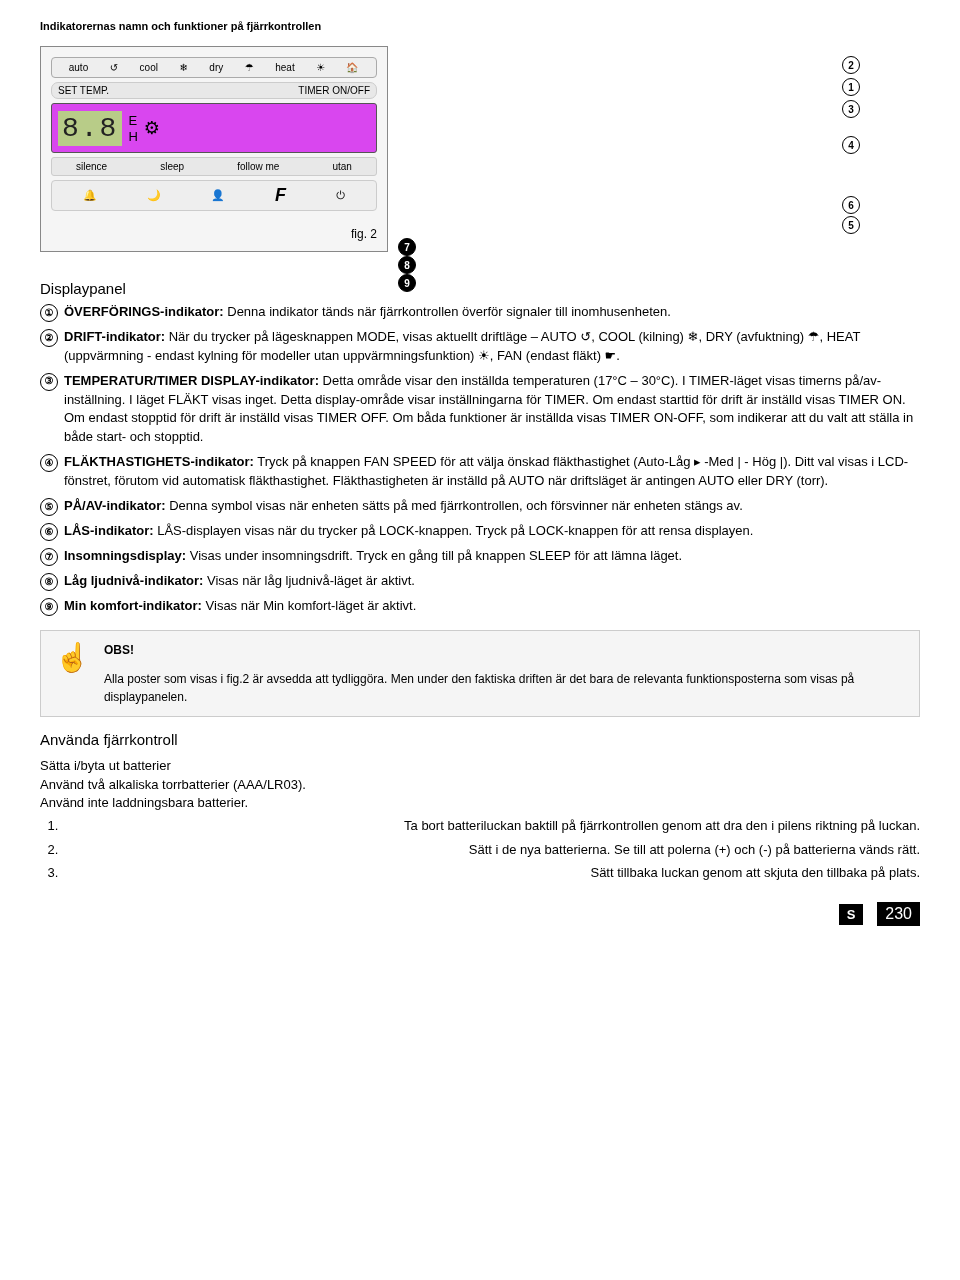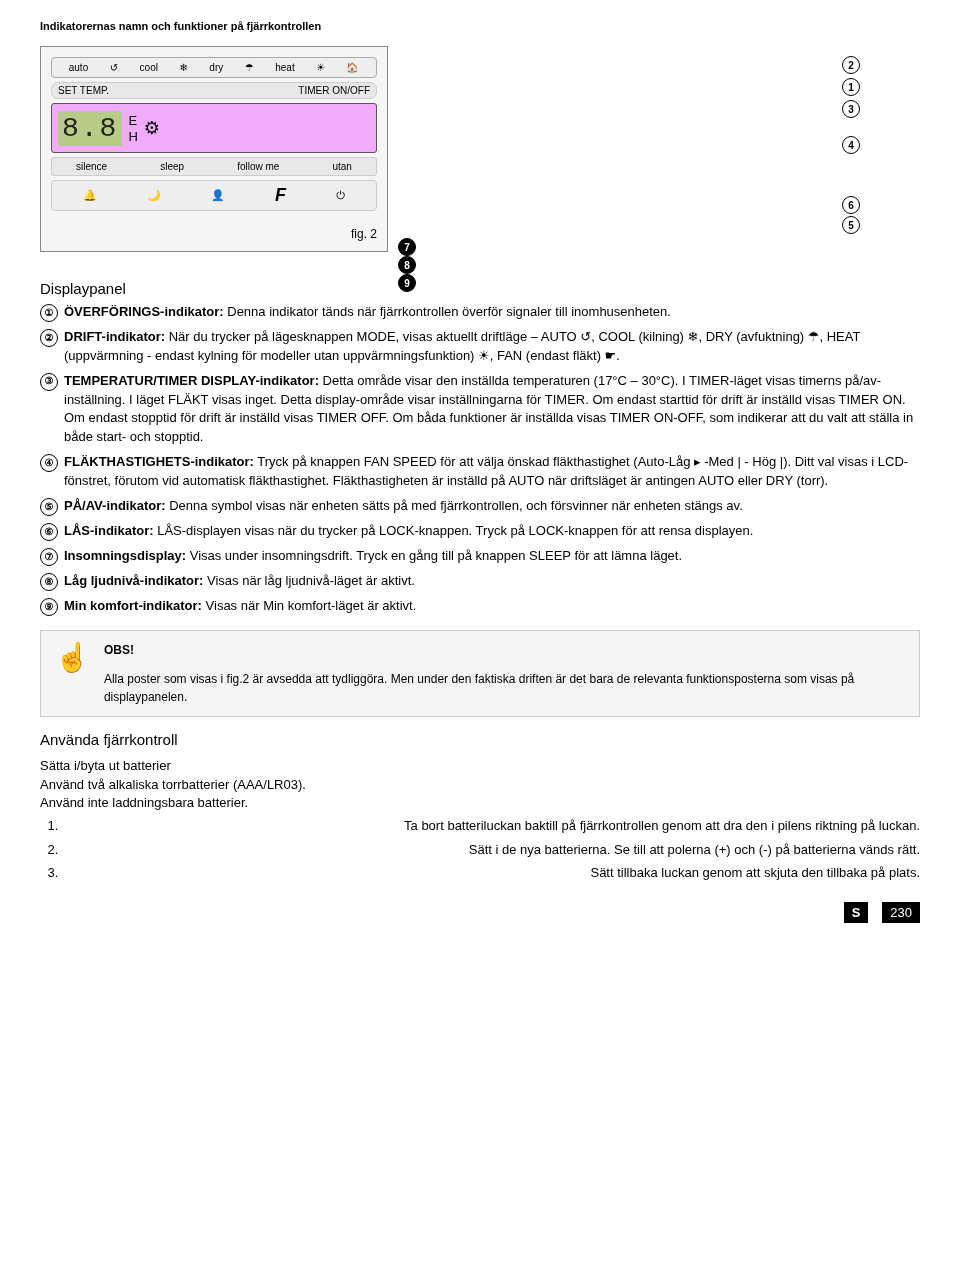--- a/index.html
+++ b/index.html
@@ -48,21 +48,21 @@
       align-items: center;
       padding: 2px 6px;
       font-size: 10px;
       border: 1px solid #ccc;
       background: #e8e8e8;
       border-radius: 7px;
       margin-bottom: 4px;
     }
     .remote-display {
       border: 1.5px solid #555;
-      background: #f0abfc;
+      background: #d946ef;
       padding: 6px;
       border-radius: 3px;
       margin-bottom: 4px;
       display: flex;
       align-items: center;
       gap: 6px;
       min-height: 50px;
     }
     .lcd-digits {
       font-size: 28px;
@@ -178,21 +178,21 @@
       background: #000;
       color: #fff;
       font-weight: bold;
       padding: 3px 8px;
       font-size: 13px;
     }
     .page-num {
       background: #000;
       color: #fff;
       padding: 3px 8px;
-      font-size: 13px;
+      font-size: 16px;
     }
   </style>
 </head>
 <body>
 
 <h1>Indikatorernas namn och funktioner på fjärrkontrollen</h1>
 
 <div class="diagram-area">
   <div class="remote-img">
 

